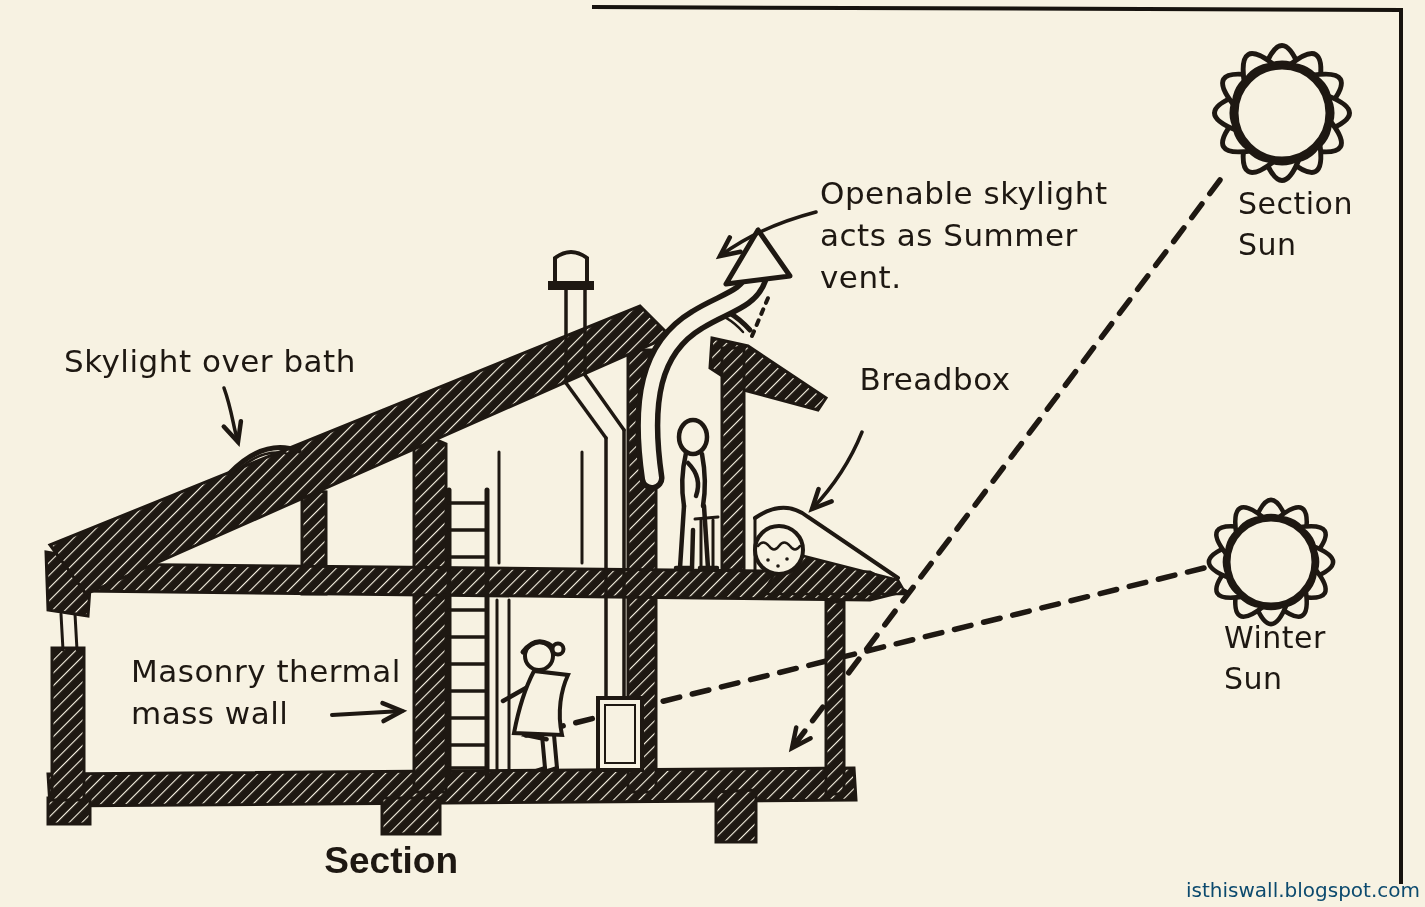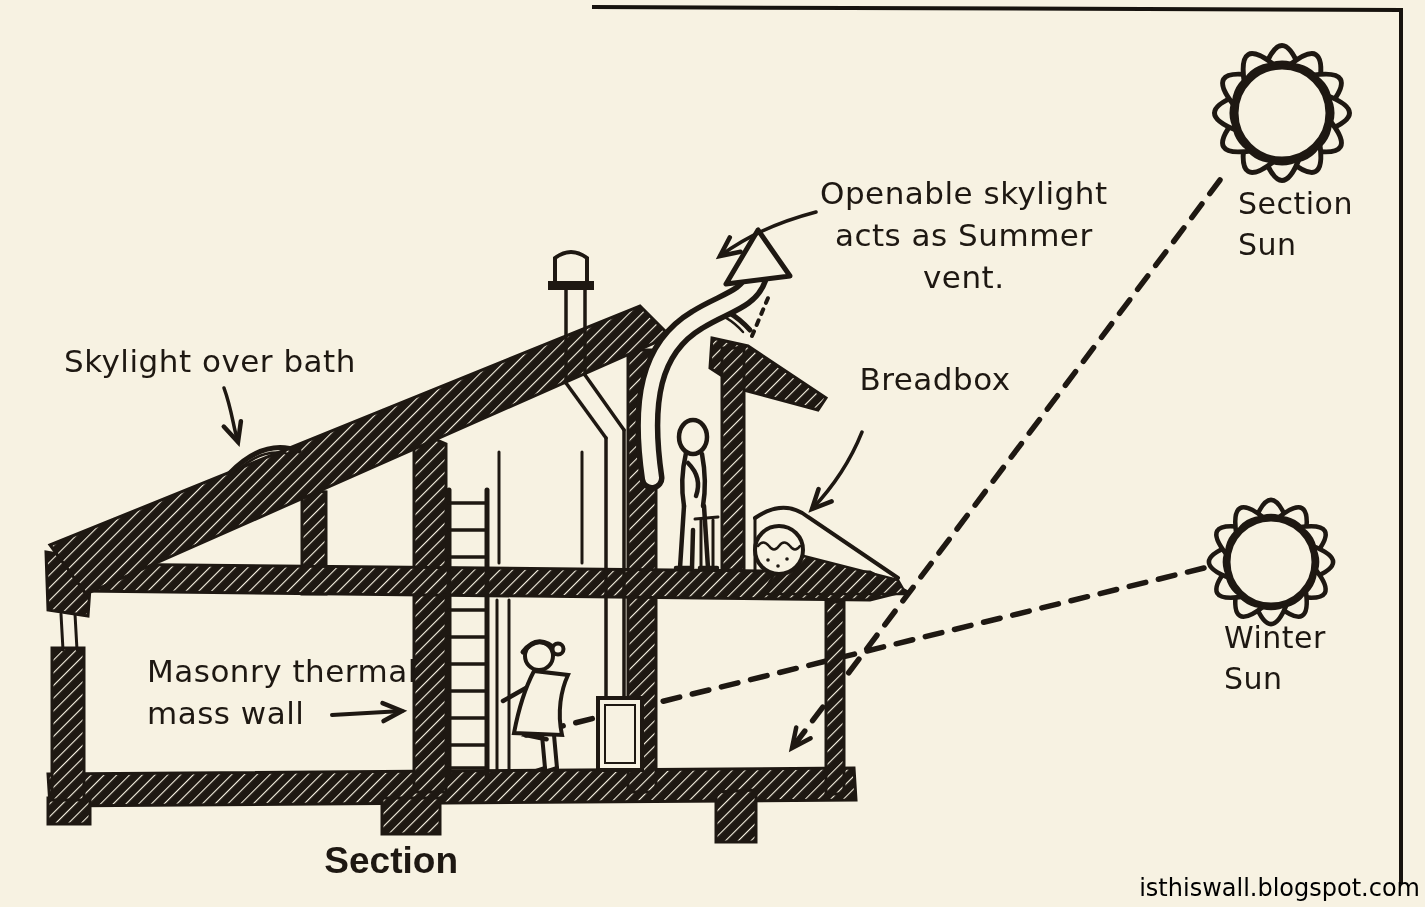--- a/index.html
+++ b/index.html
@@ -15,33 +15,33 @@
   .lbl{
     position:absolute;
     font-family:"DejaVu Sans",sans-serif;
     color:#1e1812;
     line-height:1.36;
     white-space:nowrap;
     letter-spacing:.5px;
   }
   .lbl span{display:block;}
   #lbl-skylight-bath{left:64px;top:340px;font-size:31px;}
-  #lbl-openable{left:820px;top:172px;font-size:31px;text-align:center;}
+  #lbl-openable{left:820px;top:172px;font-size:31px;}
   #lbl-breadbox{left:816px;top:358px;font-size:31px;width:206px;text-align:center;margin-left:16px;}
   #lbl-summer-sun{left:1238px;top:184px;font-size:30px;}
   #lbl-winter-sun{left:1224px;top:618px;font-size:30px;}
-  #lbl-masonry{left:131px;top:650px;font-size:31px;margin-left:16px;}
+  #lbl-masonry{left:131px;top:650px;font-size:31px;}
   #lbl-section{
     left:238px;top:836px;width:220px;text-align:right;
     font-size:37px;font-weight:bold;letter-spacing:0;
     font-family:"Liberation Sans",sans-serif;
   }
   #watermark{
     position:absolute;right:5px;bottom:5px;
-    font-size:24px;color:#000000;letter-spacing:0;
+    font-size:20px;color:#0c4a6e;letter-spacing:0;
     font-family:"DejaVu Sans",sans-serif;
   }
 </style>
 </head>
 <body>
 
 <div class="stage">
 
   <svg viewBox="0 0 1425 907" aria-hidden="true">
     <defs>

